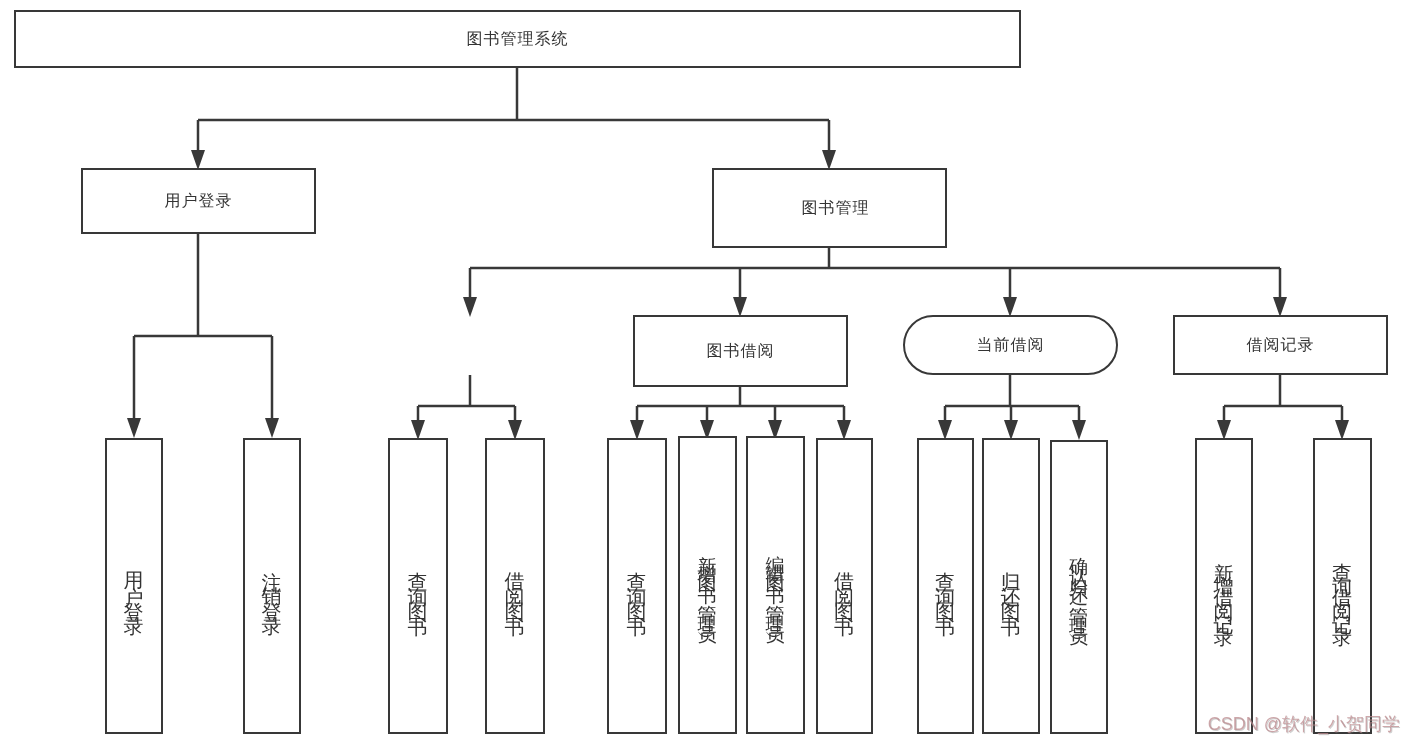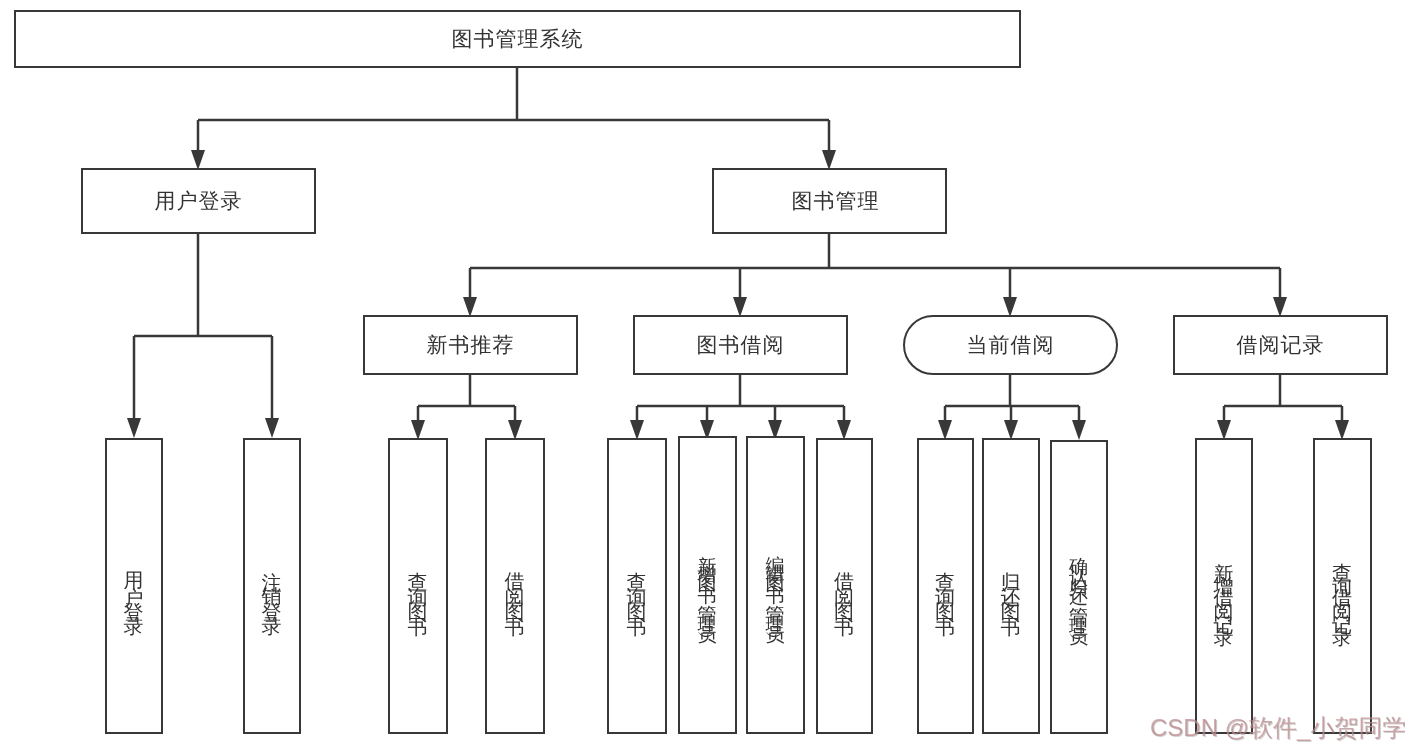--- a/index.html
+++ b/index.html
@@ -25,39 +25,39 @@
     position: absolute;
     box-sizing: border-box;
     border: 2.5px solid #383838;
     background: #ffffff;
     display: flex;
     align-items: center;
     justify-content: center;
     color: #333333;
   }
   .node-h span {
-    font-size: 21px;
+    font-size: 16px;
     letter-spacing: 1px;
     white-space: nowrap;
   }
   .node-v span {
     writing-mode: vertical-rl;
     font-size: 20px;
     line-height: 1;
     white-space: nowrap;
   }
   .sp4 span { letter-spacing: 15px; }
   .sp6 span { letter-spacing: 13px; }
   .sp9 span { font-size: 19px; letter-spacing: 10px; }
   .watermark {
     position: absolute;
     left: 1150px;
     top: 712px;
     width: 250px;
-    font-size: 24px;
+    font-size: 18px;
     color: rgba(188, 138, 142, 0.75);
     text-shadow: 1px 1px 0 rgba(120,120,120,0.35);
     white-space: nowrap;
     text-align: right;
   }
 </style>
 </head>
 <body>
 
 <div class="canvas">
@@ -93,28 +93,25 @@
     </g>
   </svg>
 
   <div class="box node-h" style="left:14px; top:10px; width:1007px; height:58px;">
     <span>图书管理系统</span>
   </div>
 
   <div class="box node-h" style="left:81px; top:168px; width:235px; height:66px;">
     <span>用户登录</span>
   </div>
-  <div class="box node-h" style="left:712px; top:168px; width:235px; height:66px;padding-left:12px;">
+  <div class="box node-h" style="left:712px; top:168px; width:235px; height:80px;padding-left:12px;">
     <span>图书管理</span>
   </div>
 
-  <div class="box node-h" style="left:363px; top:315px; width:215px; height:60px;">
-    <span>新书推荐</span>
-  </div>
-  <div class="box node-h" style="left:633px; top:315px; width:215px; height:60px;">
+  <div class="box node-h" style="left:633px; top:315px; width:215px; height:72px;">
     <span>图书借阅</span>
   </div>
   <div class="box node-h" style="left:903px; top:315px; width:215px; height:60px;border-radius:30px;">
     <span>当前借阅</span>
   </div>
   <div class="box node-h" style="left:1173px; top:315px; width:215px; height:60px;text-align:center;">
     <span>借阅记录</span>
   </div>
 
   <div class="box node-v sp4" style="left:105px; top:438px; width:58px; height:296px;">

